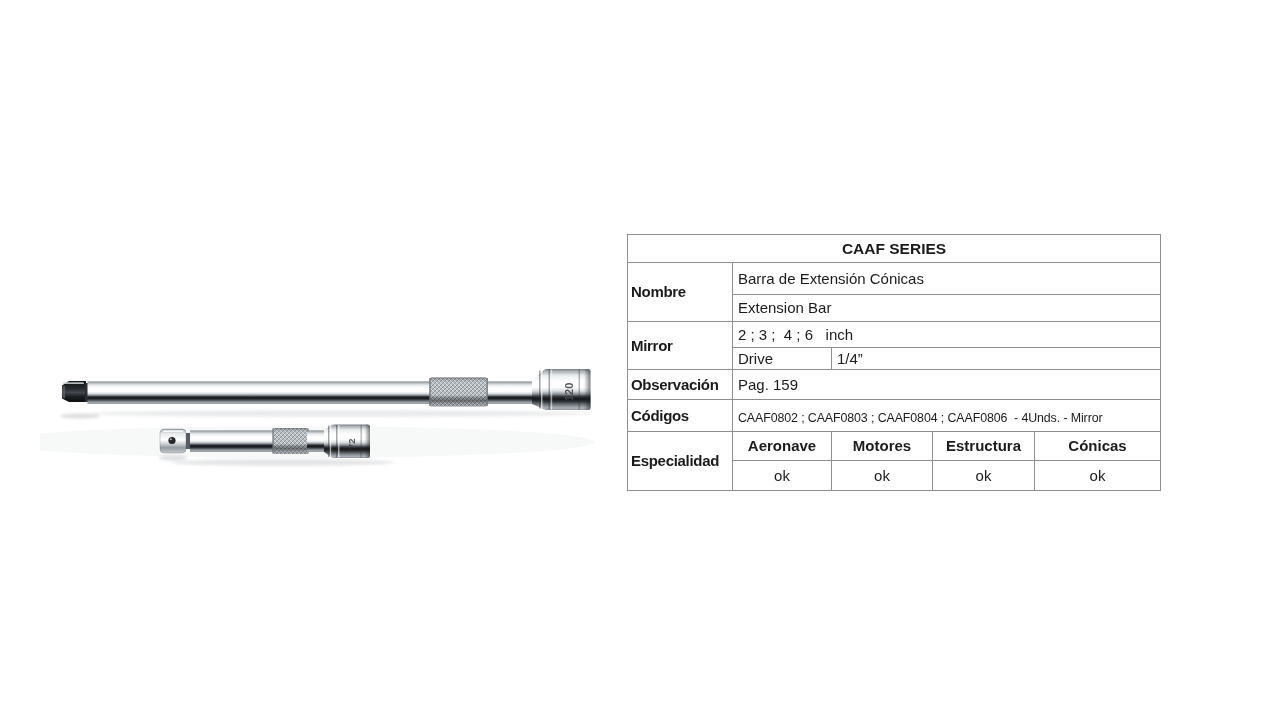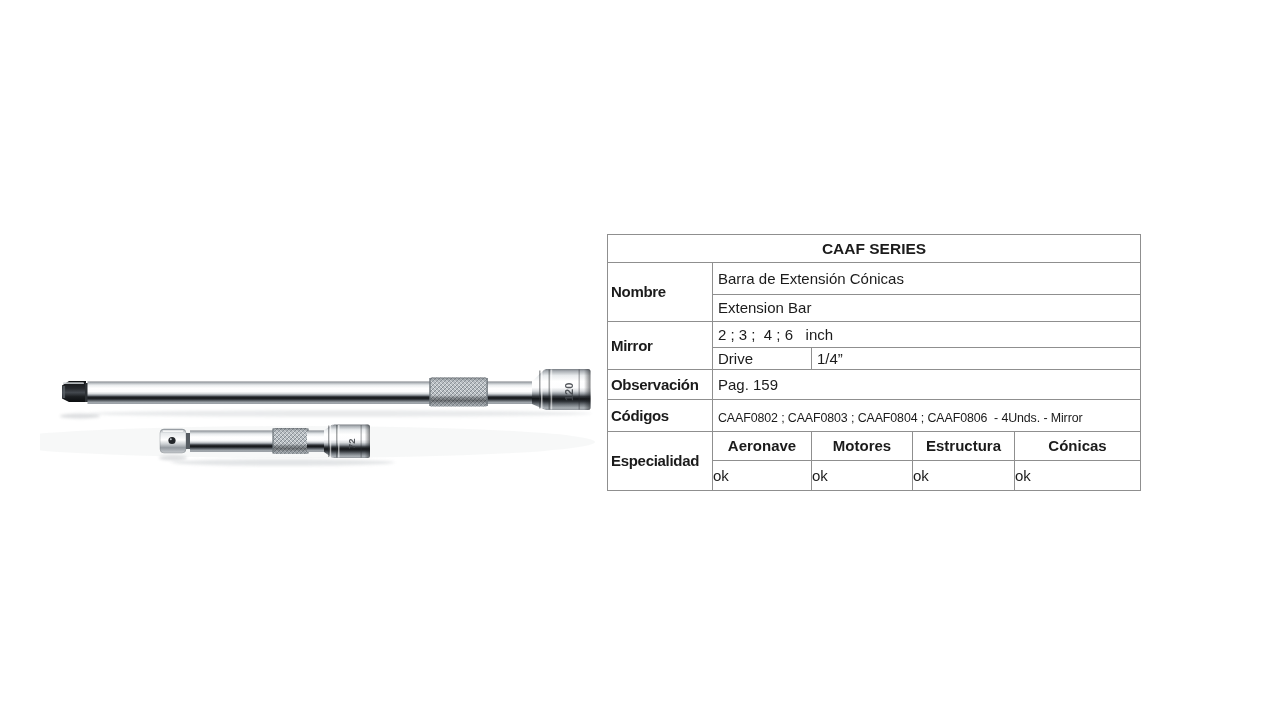--- a/index.html
+++ b/index.html
@@ -7,39 +7,39 @@
     width:1280px;height:720px;position:relative;overflow:hidden;
     background:#ffffff;
     font-family:"Liberation Sans",sans-serif;
   }
   
   .product-figure{
     position:absolute;left:40px;top:350px;width:570px;height:135px;
   }
   
   table.spec-table{
-    position:absolute;left:607px;top:234px;width:533px;
+    position:absolute;left:627px;top:234px;width:533px;
     border-collapse:collapse;table-layout:fixed;
     color:#1b1b1b;
   }
   .spec-table td{
     border:1px solid #8f8f8f;
     padding:0 2px 0 4px;
     font-size:15px;
     line-height:1.15;
     vertical-align:middle;
     overflow:hidden;
     white-space:pre;
   }
   .spec-table .hdr{text-align:center;font-weight:bold;font-size:15.5px;padding:0;}
   .spec-table .lbl{font-weight:bold;letter-spacing:-0.3px;padding-left:3px;}
   .spec-table .val{padding-left:5px;border-radius:9px;}
   .spec-table .codes{font-size:12.4px;padding-top:5px;letter-spacing:-0.1px;margin-left:43px;}
   .spec-table .spec-col{font-weight:bold;text-align:center;padding:0;margin-top:36px;}
-  .spec-table .ok-cell{padding:0;}
+  .spec-table .ok-cell{text-align:center;padding:0;}
   .r1{height:28px}.r2{height:32px}.r3{height:27px}.r4{height:26px}.r5{height:22px}
   .r6{height:30px}.r7{height:32px}.r8{height:29px}.r9{height:30px}
 </style>
 </head>
 <body>
 
 <div class="product-figure">
 <svg width="570" height="135" viewBox="0 0 570 135" xmlns="http://www.w3.org/2000/svg">
   <defs>
     <linearGradient id="gShaft" x1="0" y1="0" x2="0" y2="1">

